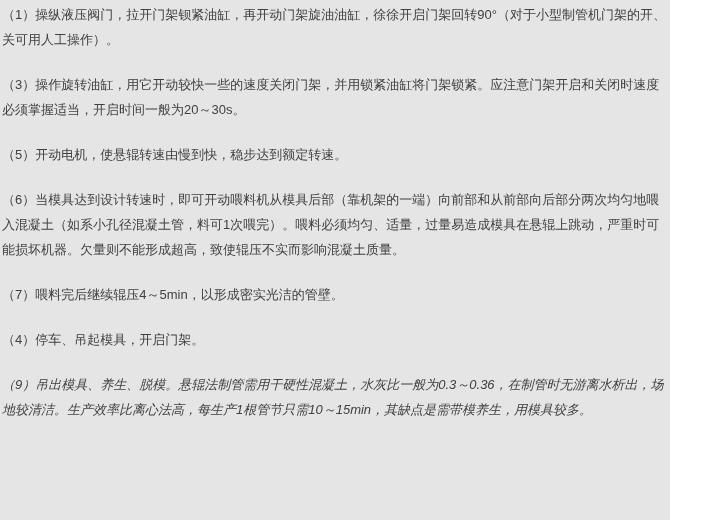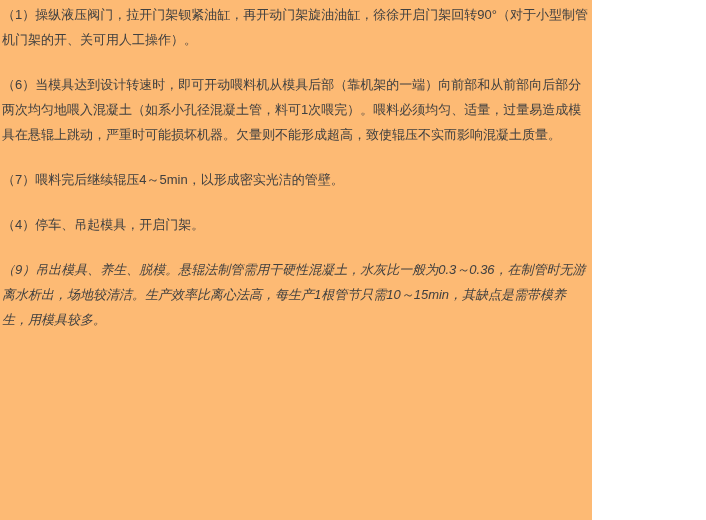--- a/index.html
+++ b/index.html
@@ -1,24 +1,24 @@
 <!DOCTYPE html>
 <html><head>
 <meta charset="utf-8">
 <style>
   html, body {
     margin: 0;
     padding: 0;
     background: #ffffff;
   }
   .page {
-    width: 592px;
+    width: 670px;
     height: 520px;
     box-sizing: border-box;
-    background: #fdba74;
+    background: #e5e5e5;
     overflow: hidden;
     padding: 2px 4px 0 2px;
   }
   .doc p {
     margin: 0 0 20px 0;
     font-family: "Liberation Sans", sans-serif;
     font-size: 13px;
     line-height: 25px;
     color: #404040;
     text-align: left;
@@ -28,18 +28,20 @@
     margin-bottom: 0;
     font-style: italic;
   }
 </style>
 </head>
 <body>
 
 <div class="page">
   <div class="doc">
     <p>（1）操纵液压阀门，拉开门架钡紧油缸，再开动门架旋油油缸，徐徐开启门架回转90°（对于小型制管机门架的开、关可用人工操作）。</p>
+    <p>（3）操作旋转油缸，用它开动较快一些的速度关闭门架，并用锁紧油缸将门架锁紧。应注意门架开启和关闭时速度必须掌握适当，开启时间一般为20～30s。</p>
+    <p>（5）开动电机，使悬辊转速由慢到快，稳步达到额定转速。</p>
     <p>（6）当模具达到设计转速时，即可开动喂料机从模具后部（靠机架的一端）向前部和从前部向后部分两次均匀地喂入混凝土（如系小孔径混凝土管，料可1次喂完）。喂料必须均匀、适量，过量易造成模具在悬辊上跳动，严重时可能损坏机器。欠量则不能形成超高，致使辊压不实而影响混凝土质量。</p>
     <p>（7）喂料完后继续辊压4～5min，以形成密实光洁的管壁。</p>
     <p>（4）停车、吊起模具，开启门架。</p>
     <p>（9）吊出模具、养生、脱模。悬辊法制管需用干硬性混凝土，水灰比一般为0.3～0.36，在制管时无游离水析出，场地较清洁。生产效率比离心法高，每生产1根管节只需10～15min，其缺点是需带模养生，用模具较多。</p>
   </div>
 </div>
 
 </body></html>

